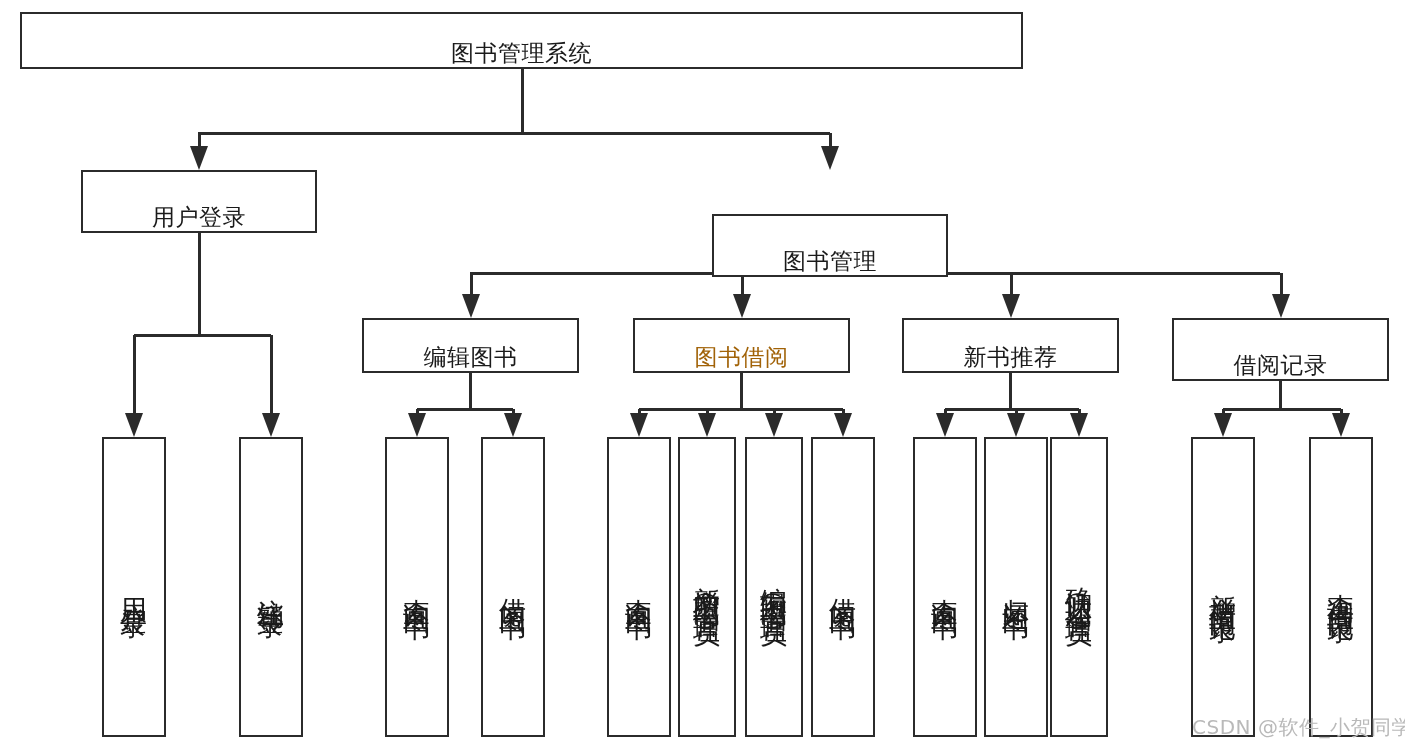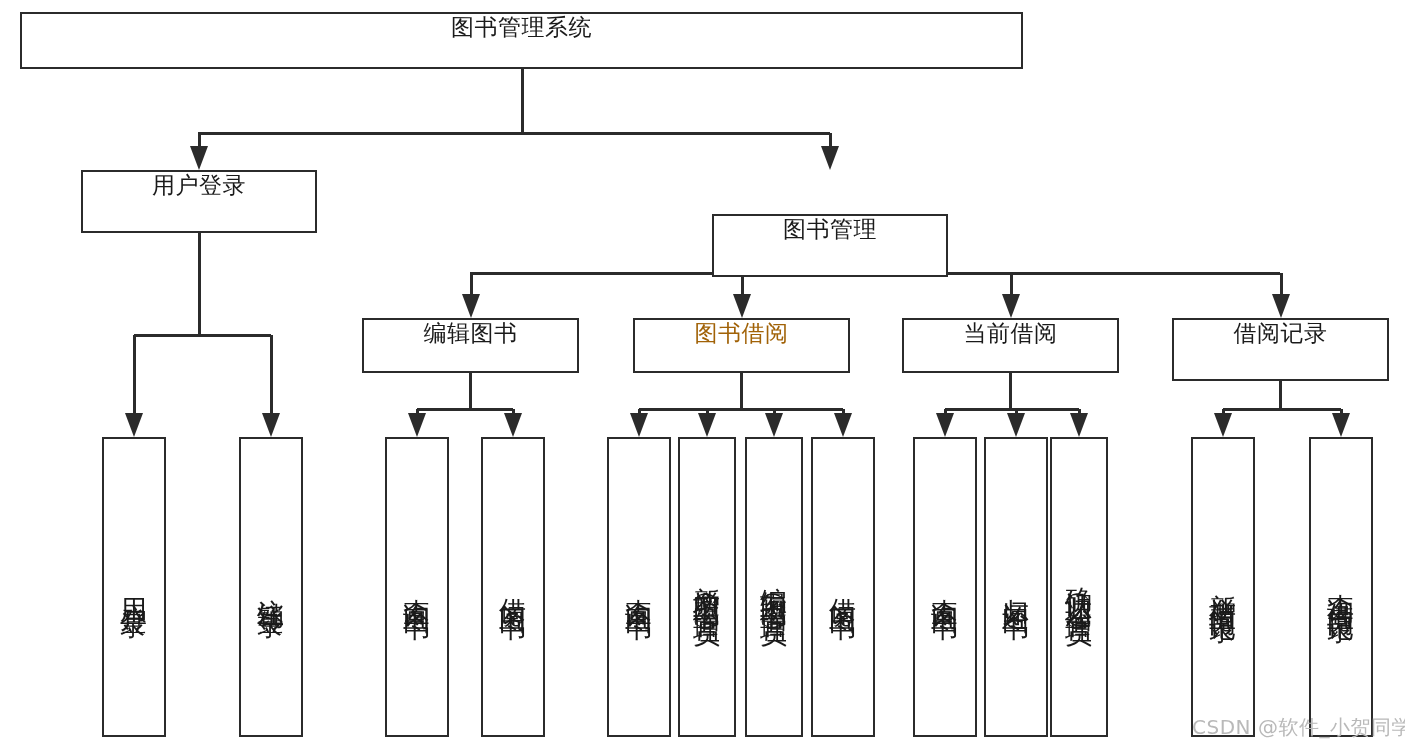--- a/index.html
+++ b/index.html
@@ -23,21 +23,21 @@
     width: 1405px;
     height: 747px;
     pointer-events: none;
   }
   .node {
     position: absolute;
     box-sizing: border-box;
     border: 2px solid #2b2b2b;
     background: #ffffff;
     display: flex;
-    align-items: flex-start;
+    align-items: flex-end;
     justify-content: center;
     color: #1a1a1a;
   }
   .node .label {
     display: block;
     text-align: center;
     line-height: 1.18;
     white-space: pre;
   }
   .node.horiz .label {
@@ -133,21 +133,21 @@
       <div class="node horiz" style="left: 712px; top: 170px; width: 236px; height: 63px; border-color: rgb(43, 43, 43); background: rgb(255, 255, 255); color: rgb(26, 26, 26); margin-top: 44px;">
         <span class="label">图书管理</span>
       </div>
       <div class="node horiz" style="left: 362px; top: 318px; width: 217px; height: 55px; border-color: rgb(43, 43, 43); background: rgb(255, 255, 255); color: rgb(26, 26, 26);">
         <span class="label">编辑图书</span>
       </div>
       <div class="node horiz" style="left: 633px; top: 318px; width: 217px; height: 55px; border-color: rgb(43, 43, 43); background: rgb(255, 255, 255); color: #a16207;">
         <span class="label">图书借阅</span>
       </div>
       <div class="node horiz" style="left: 902px; top: 318px; width: 217px; height: 55px; border-color: rgb(43, 43, 43); background: rgb(255, 255, 255); color: rgb(26, 26, 26);">
-        <span class="label">当前借阅</span>
+        <span class="label">新书推荐</span>
       </div>
       <div class="node horiz" style="left: 1172px; top: 318px; width: 217px; height: 63px; border-color: rgb(43, 43, 43); background: rgb(255, 255, 255); color: rgb(26, 26, 26);">
         <span class="label">借阅记录</span>
       </div>
       <div class="node vert" style="left: 102px; top: 437px; width: 64px; height: 300px; border-color: rgb(43, 43, 43); background: rgb(255, 255, 255); color: rgb(26, 26, 26);">
         <span class="label" style="font-size: 27px; letter-spacing: 5px;">用户登录</span>
       </div>
       <div class="node vert" style="left: 239px; top: 437px; width: 64px; height: 300px; border-color: rgb(43, 43, 43); background: rgb(255, 255, 255); color: rgb(26, 26, 26);">
         <span class="label" style="font-size: 27px; letter-spacing: 5px;">注销登录</span>
       </div>

